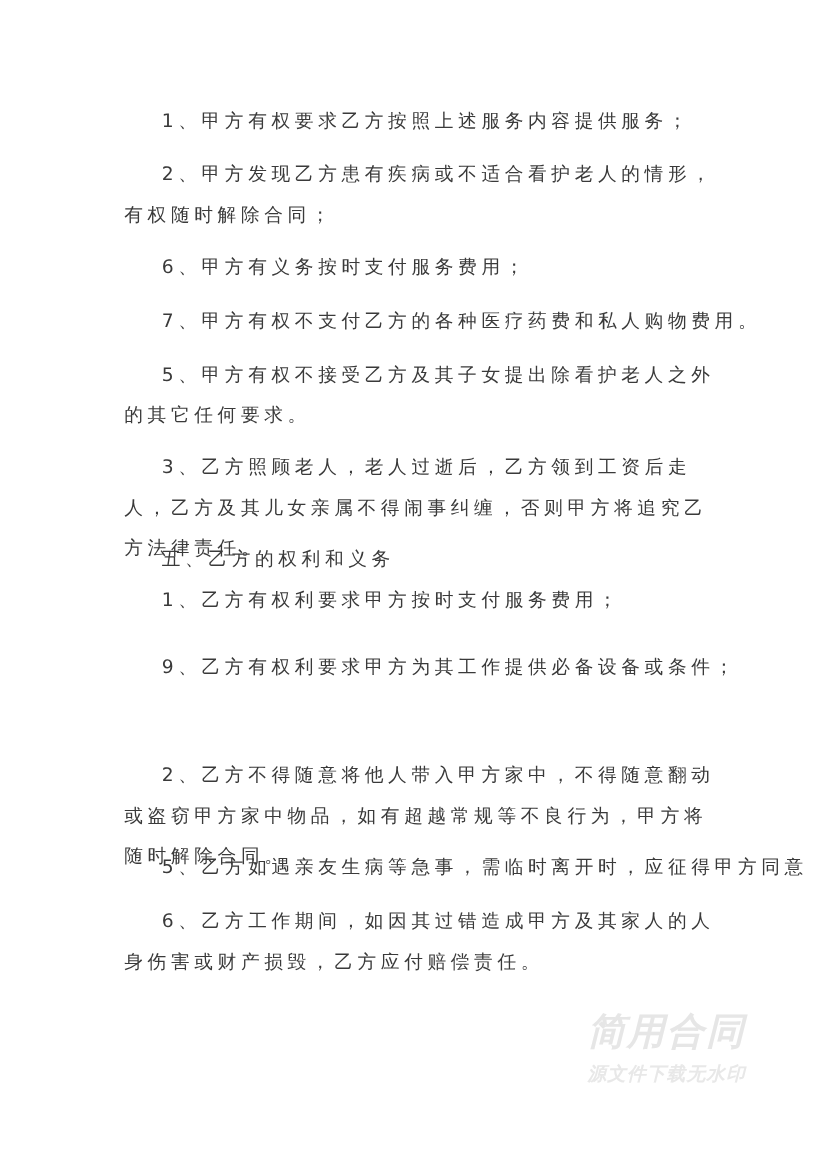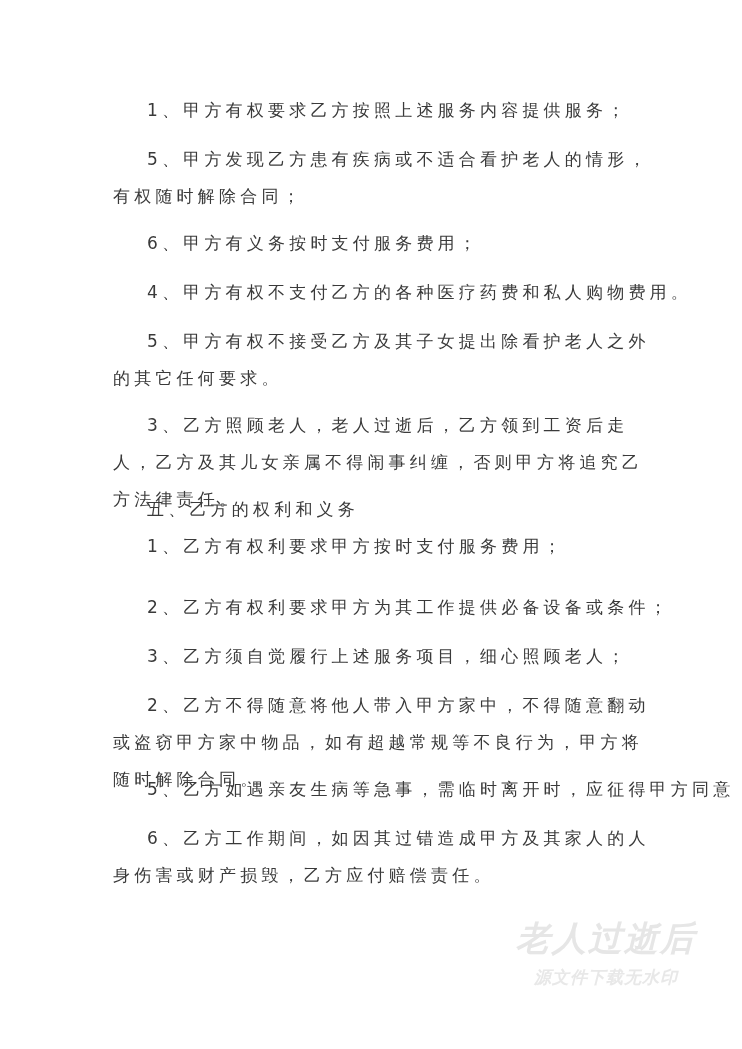--- a/index.html
+++ b/index.html
@@ -11,30 +11,29 @@
   .para.single { white-space: nowrap; }
   .watermark { position: absolute; left: 506px; top: 918px; width: 200px; text-align: center; }
   .wm-title { font-size: 34px; font-weight: bold; font-style: italic; color: #e6e6e6; letter-spacing: 2px; line-height: 40px; }
   .wm-sub { font-size: 17px; font-weight: bold; font-style: italic; color: #e8e8e8; letter-spacing: 1px; line-height: 26px; margin-top: 6px; }
 </style>
 </head>
 <body>
 
 <div class="page">
   <p class="para single" style="top:92px">1、甲方有权要求乙方按照上述服务内容提供服务；</p>
-  <p class="para" style="top:141px">5、甲方发现乙方患有疾病或不适合看护老人的情形，有权随时解除合同；</p>
+  <p class="para" style="top:141px">2、甲方发现乙方患有疾病或不适合看护老人的情形，有权随时解除合同；</p>
   <p class="para single" style="top:225px">6、甲方有义务按时支付服务费用；</p>
-  <p class="para single" style="top:274px">4、甲方有权不支付乙方的各种医疗药费和私人购物费用。</p>
+  <p class="para single" style="top:274px">7、甲方有权不支付乙方的各种医疗药费和私人购物费用。</p>
   <p class="para" style="top:323px">5、甲方有权不接受乙方及其子女提出除看护老人之外的其它任何要求。</p>
   <p class="para" style="top:407px">3、乙方照顾老人，老人过逝后，乙方领到工资后走人，乙方及其儿女亲属不得闹事纠缠，否则甲方将追究乙方法律责任。</p>
   <p class="para single" style="top:491px">五、乙方的权利和义务</p>
   <p class="para single" style="top:528px">1、乙方有权利要求甲方按时支付服务费用；</p>
-  <p class="para single" style="top:589px">2、乙方有权利要求甲方为其工作提供必备设备或条件；</p>
-  <p class="para single" style="top:638px">3、乙方须自觉履行上述服务项目，细心照顾老人；</p>
+  <p class="para single" style="top:589px">9、乙方有权利要求甲方为其工作提供必备设备或条件；</p>
   <p class="para" style="top:687px">2、乙方不得随意将他人带入甲方家中，不得随意翻动或盗窃甲方家中物品，如有超越常规等不良行为，甲方将随时解除合同。</p>
   <p class="para single" style="top:771px">5、乙方如遇亲友生病等急事，需临时离开时，应征得甲方同意；</p>
   <p class="para" style="top:820px">6、乙方工作期间，如因其过错造成甲方及其家人的人身伤害或财产损毁，乙方应付赔偿责任。</p>
 
   <div class="watermark">
-    <div class="wm-title">老人过逝后</div>
+    <div class="wm-title">简用合同</div>
     <div class="wm-sub">源文件下载无水印</div>
   </div>
 </div>
 
 </body></html>

